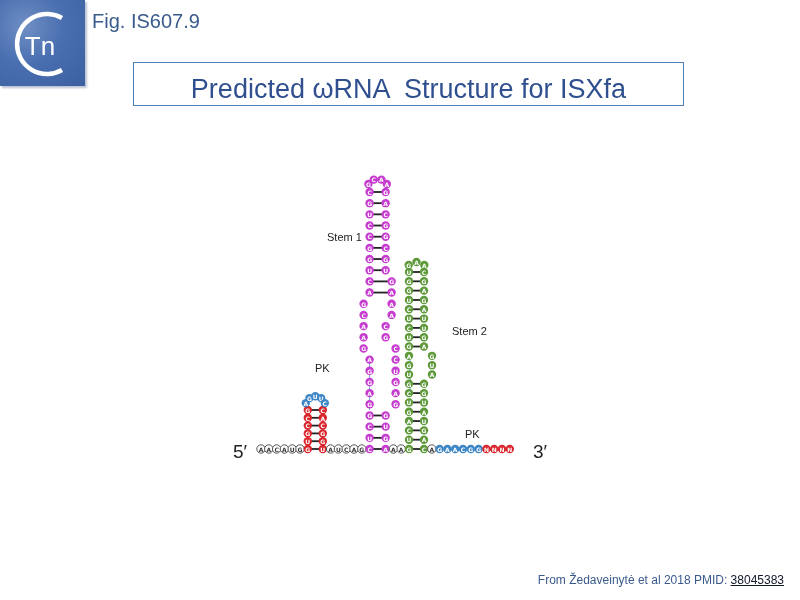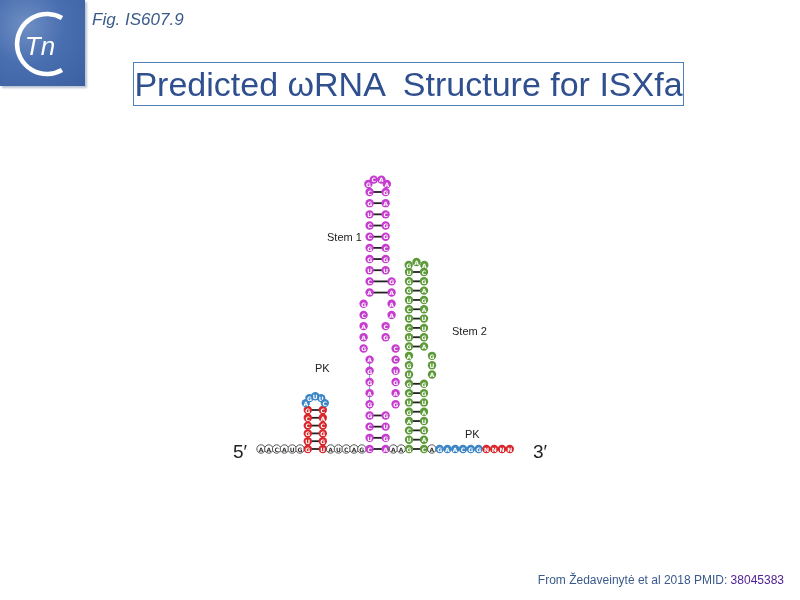--- a/index.html
+++ b/index.html
@@ -1,29 +1,29 @@
 <!DOCTYPE html>
 <html><head>
 <meta charset="utf-8">
 <style>
   html, body { margin:0; padding:0; }
   body { width:800px; height:600px; background:#ffffff; position:relative; overflow:hidden;
          font-family:"Liberation Sans", sans-serif; }
   .logo { position:absolute; left:0; top:0; width:85px; height:86px;
           background: radial-gradient(circle at 30% 30%, #6f8fc4 0%, #4a6fb0 45%, #3b5f9f 100%);
-          box-shadow: 2px 2px 2px #b9c3d4; overflow:hidden;font-style:italic; }
-  .fig-label { position:absolute; left:92px; top:10px; font-size:17px; color:#3a5a8c;font-style:italic; }
+          box-shadow: 2px 2px 2px #b9c3d4; overflow:hidden; }
+  .fig-label { position:absolute; left:92px; top:10px; font-size:20px; color:#3a5a8c; }
   .title-box { position:absolute; left:133px; top:62px; width:551px; height:44px;
                border:1.5px solid #4f7fb8; box-sizing:border-box;
-               display:flex; align-items:center; justify-content:center;
-               font-size:34px; color:#2f4f8f; font-family:"Liberation Sans", sans-serif; }
+               display:flex; align-items:flex-end; justify-content:center;
+               font-size:27px; color:#2f4f8f; font-family:"Liberation Sans", sans-serif; }
   .title-box .it { }
   .diagram { position:absolute; left:0; top:0; width:800px; height:600px; }
   .citation { position:absolute; right:16px; top:573px; font-size:12px; color:#3a5a8c; }
-  .citation a { color:#4c1d95; cursor:pointer;text-align:center; }
+  .citation a { color:#0f172a; text-decoration:underline; cursor:pointer;text-align:center; }
   .lbl { font-family:"Liberation Sans", sans-serif; font-size:11px; fill:#222; }
   .end { font-family:"Liberation Sans", sans-serif; font-size:19px; fill:#222; }
   .nt text { font-family:"DejaVu Sans", sans-serif; font-size:6px; font-weight:bold; fill:#fff; text-anchor:middle; dominant-baseline:central; }
 </style>
 </head>
 <body>
 
 <div class="logo">
   <svg width="85" height="86" viewBox="0 0 85 86">
     <path d="M62 18 A30 30 0 1 0 62 70" fill="none" stroke="#ffffff" stroke-width="4.5"></path>

